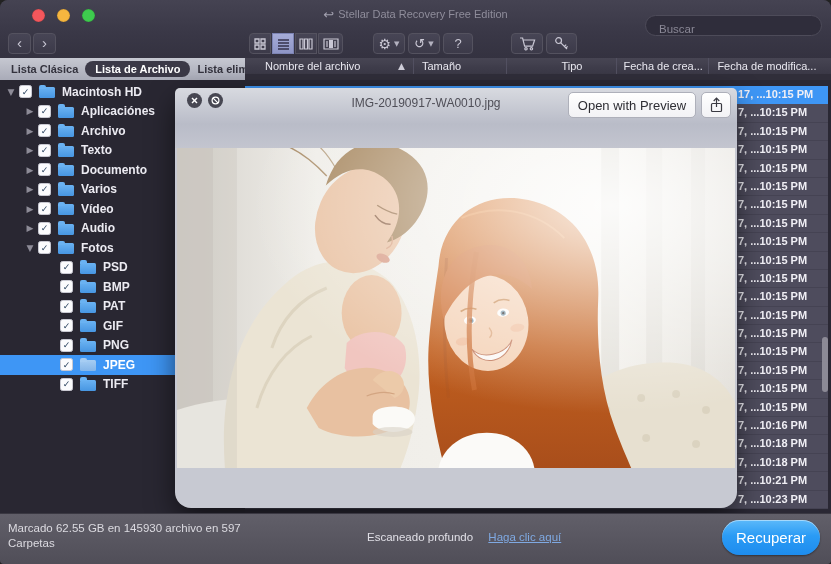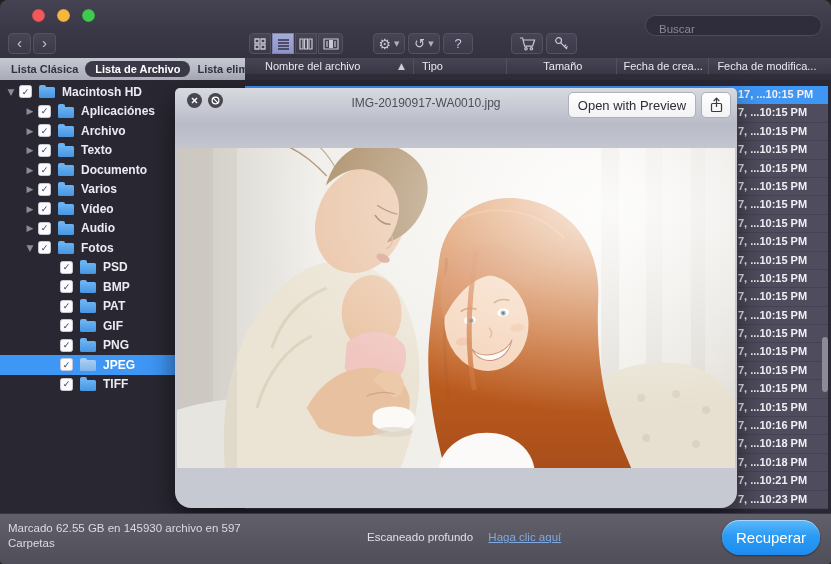--- a/index.html
+++ b/index.html
@@ -123,20 +123,21 @@
 </head>
 <body>
 
 <div class="window">
 
   <div class="header">
     <div class="titlebar">
       <span class="light red"></span>
       <span class="light yellow"></span>
       <span class="light green"></span>
+      <div class="win-title"><span class="glyph">↩</span><span>Stellar Data Recovery Free Edition</span></div>
     </div>
 
     <div class="tbtn nav-back">
         <span class="nav-arrow">‹</span>
       </div>
     <div class="tbtn nav-fwd">
         <span class="nav-arrow">›</span>
       </div>
 
     <div class="tbtn view-grid">
@@ -213,24 +214,24 @@
         <div class="tab"><span class="tab-label">Lista Clásica</span></div>
         <div class="tab active"><span class="tab-label">Lista de Archivo</span></div>
         <div class="tab"><span class="tab-label">Lista eliminada</span></div>
       </div>
     <div class="cols">
         <div class="col">
           <span class="col-label">Nombre del archivo</span>
           <span class="sort" style="display: inline;">▲</span>
         </div>
         <div class="col">
+          <span class="col-label">Tamaño</span>
+        </div>
+        <div class="col">
           <span class="col-label">Tipo</span>
-        </div>
-        <div class="col">
-          <span class="col-label">Tamaño</span>
         </div>
         <div class="col">
           <span class="col-label">Fecha de crea...</span>
         </div>
         <div class="col">
           <span class="col-label">Fecha de modifica...</span>
         </div>
       </div>
   </div>
 

